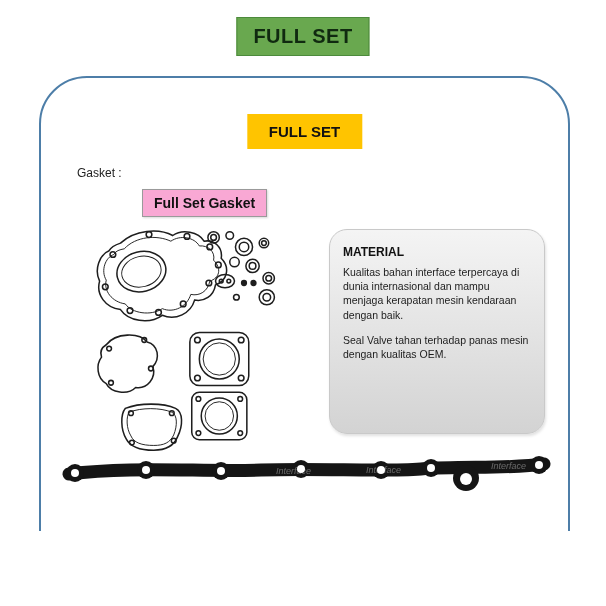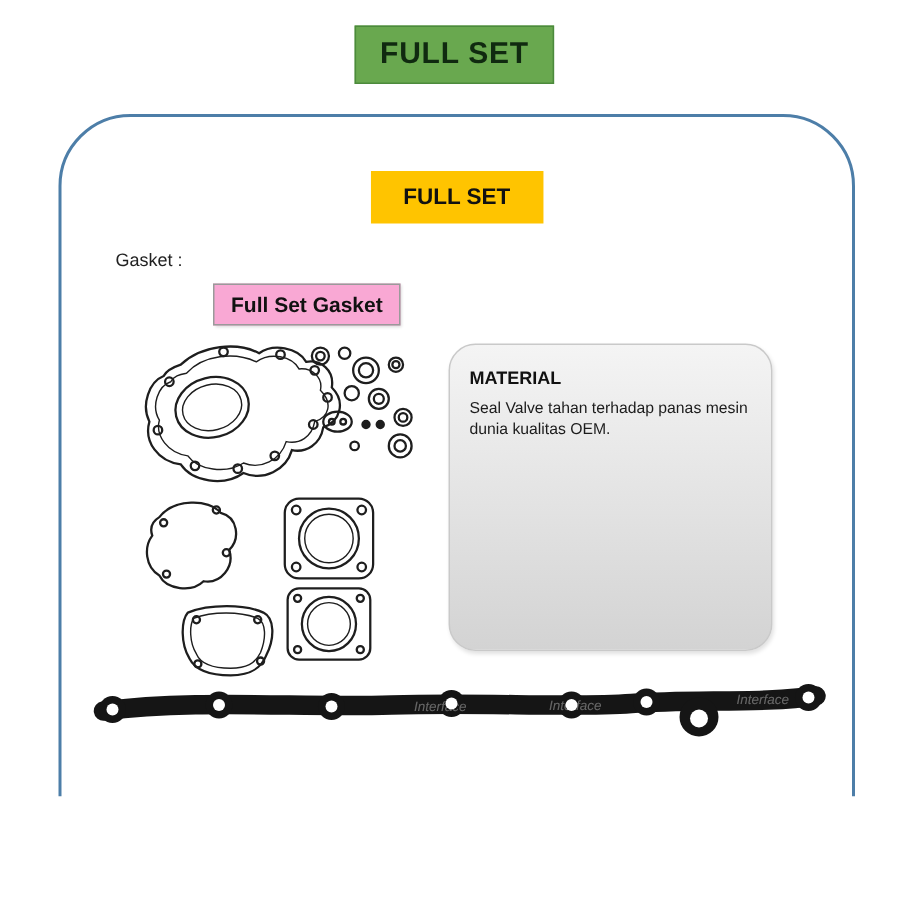--- a/index.html
+++ b/index.html
@@ -79,21 +79,21 @@
   .gasket-cluster {
     position: absolute;
     left: 50px;
     top: 148px;
     width: 192px;
     height: 228px;
   }
 
   .material-panel {
     position: absolute;
-    left: 258px;
+    left: 288px;
     top: 151px;
     width: 188px;
     height: 176px;
     background: linear-gradient(180deg, #f4f4f4 0%, #e2e2e2 55%, #d3d3d3 100%);
     border: 1px solid #c9c9c9;
     border-radius: 18px;
     padding: 15px 13px 12px 13px;
     box-shadow: 1px 2px 3px rgba(0,0,0,0.12);
   }
   .material-title {
@@ -195,21 +195,22 @@
       <path d="M35,192 C50,186 75,186 88,192 C96,196 96,210 90,222 C86,232 78,236 65,236 C50,236 40,232 36,224 C30,214 30,198 35,192 Z"></path>
       <path d="M39,196 C52,191 72,191 84,196 C90,199 90,210 86,220 C82,228 76,231 65,231 C52,231 44,228 41,221 C36,213 36,201 39,196 Z" stroke-width="1"></path>
       <circle cx="41" cy="197" r="2.5"></circle>
         <circle cx="84" cy="197" r="2.5"></circle>
       <circle cx="86" cy="226" r="2.5"></circle>
         <circle cx="42" cy="228" r="2.5"></circle>
     </svg>
 
     <div class="material-panel">
       <div class="material-title">MATERIAL</div>
-      <p>Seal Valve tahan terhadap panas mesin dunia kualitas OEM.</p>
+      <p>Kualitas bahan interface terpercaya di dunia internasional dan mampu menjaga kerapatan mesin kendaraan dengan baik.</p>
+      <p>Seal Valve tahan terhadap panas mesin dengan kualitas OEM.</p>
     </div>
 
     <svg class="strip-image" viewBox="0 0 490 60">
       <path d="M8,26 C70,18 140,24 200,22 C260,20 320,24 360,21 C400,18 450,21 483,16" fill="none" stroke="#151515" stroke-width="13" stroke-linecap="round"></path>
 
       <circle cx="14" cy="25" r="9" fill="#151515"></circle>
       <circle cx="85" cy="22" r="9" fill="#151515"></circle>
       <circle cx="160" cy="23" r="9" fill="#151515"></circle>
       <circle cx="240" cy="21" r="9" fill="#151515"></circle>
       <circle cx="320" cy="22" r="9" fill="#151515"></circle>

